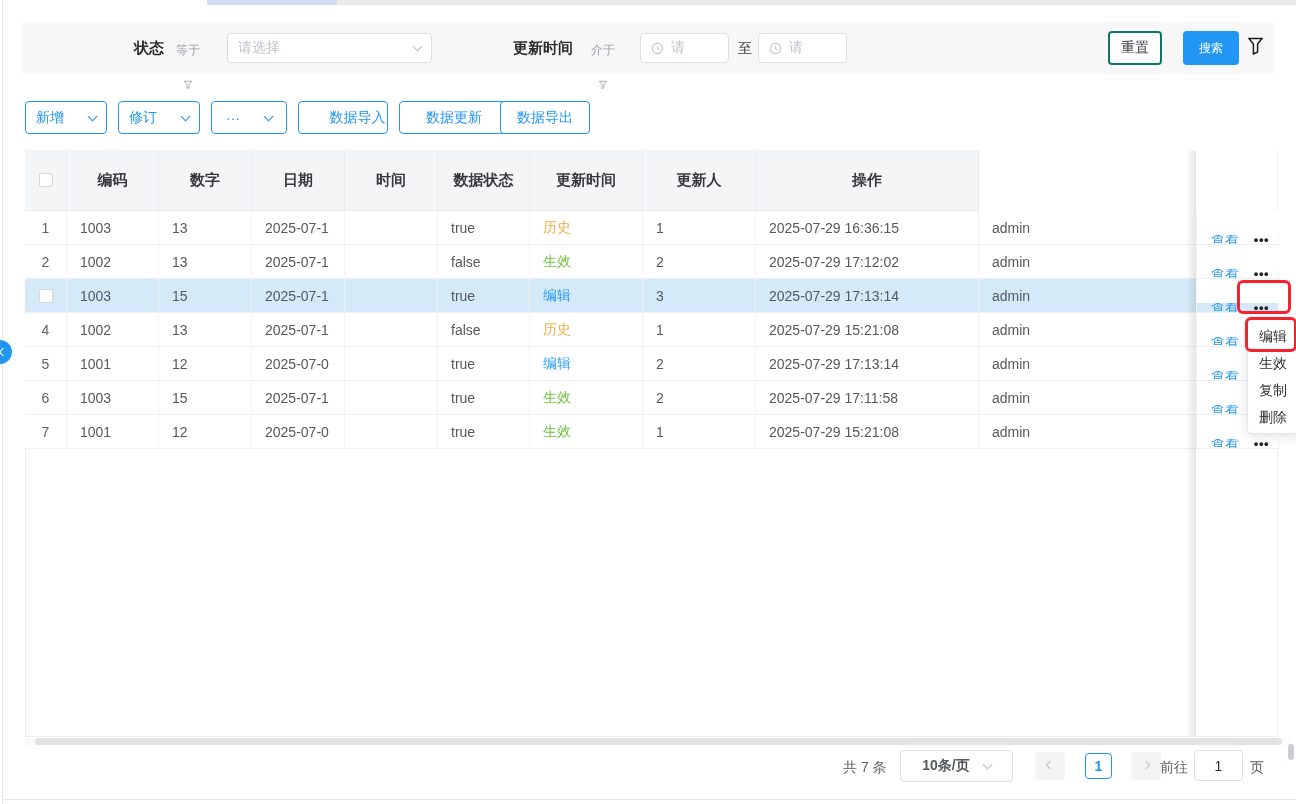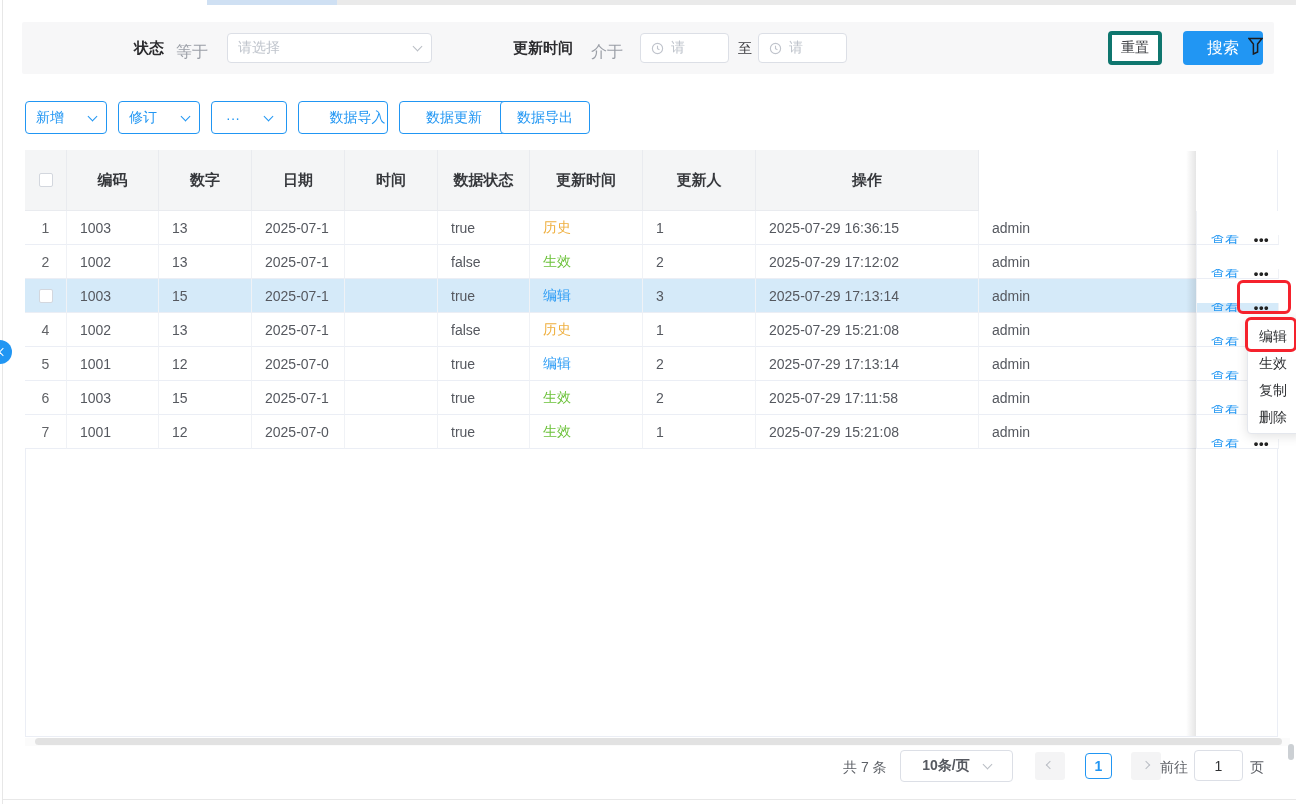--- a/index.html
+++ b/index.html
@@ -18,31 +18,31 @@
   .collapse-btn { position:absolute; left:-12px; top:340px; width:24px; height:24px; border-radius:50%;
     background:#2196f3; z-index:30; display:flex; align-items:center; justify-content:flex-end; padding-right:6px; }
   .chev { display:inline-block; width:7px; height:7px; border-right:1.6px solid #c0c4cc; border-bottom:1.6px solid #c0c4cc; transform:rotate(45deg); margin-top:-3px; }
   .chev.left { border-color:#fff; transform:rotate(135deg); margin:0; width:6px; height:6px; }
   .chev.blue { border-color:#2196f3; }
   .chev.gray-lite { border-color:#b9bdc4; }
 
   
   .filter-bar { position:absolute; left:22px; top:22px; width:1252px; height:52px; background:#f7f7f8; border-radius:2px; }
   .f-label { position:absolute; top:17px; font-size:15px; font-weight:bold; color:#2b2b2e; }
-  .f-op { position:absolute; top:20px; font-size:16px; color:#9a9ea6; display:flex; align-items:center; gap:21px; }
+  .f-op { position:absolute; top:20px; font-size:12px; color:#9a9ea6; display:flex; align-items:center; gap:21px;flex-direction:column; }
   .f-box { position:absolute; top:11px; height:30px; background:#fff; border:1px solid #dcdfe6; border-radius:4px;
     display:flex; align-items:center; padding:0 10px; font-size:14px; color:#bfc4cc; }
   .f-select { left:205px; width:205px; justify-content:space-between; }
   .f-date1 { left:618px; width:89px; gap:7px; }
   .f-date2 { left:736px; width:89px; gap:7px; }
   .f-zhi { position:absolute; left:716px; top:18px; font-size:14px; color:#3a3a3e; }
-  .btn-reset { position:absolute; left:1086px; top:9px; width:54px; height:34px; background:#fff; border:4px solid #0f766e;
+  .btn-reset { position:absolute; left:1086px; top:9px; width:54px; height:34px; background:#fff; border:2px solid #0f766e;
     border-radius:4px; font-size:14px; color:#3f4145; display:flex; align-items:center; justify-content:center; }
-  .btn-search { position:absolute; left:1161px; top:9px; width:80px; height:34px; background:#2196f3; border-radius:4px;
-    font-size:16px; color:#fff; display:flex; align-items:center; justify-content:center; }
+  .btn-search { position:absolute; left:1161px; top:9px; width:56px; height:34px; background:#2196f3; border-radius:4px;
+    font-size:12px; color:#fff; display:flex; align-items:center; justify-content:center; }
   .funnel-big { position:absolute; left:1226px; top:15px; }
 
   
   .tbtn { position:absolute; top:101px; height:33px; background:#fff; border:1px solid #2196f3; border-radius:4px;
     color:#2196f3; font-size:14px; display:flex; align-items:center; justify-content:center; gap:25px; }
   .tb-add { left:25px; width:82px; }
   .tb-rev { left:118px; width:82px; }
   .tb-more { left:211px; width:76px; }
   .tb-imp { left:298px; width:90px;padding-left:29px; }
   .tb-upd { left:399px; width:110px; }

